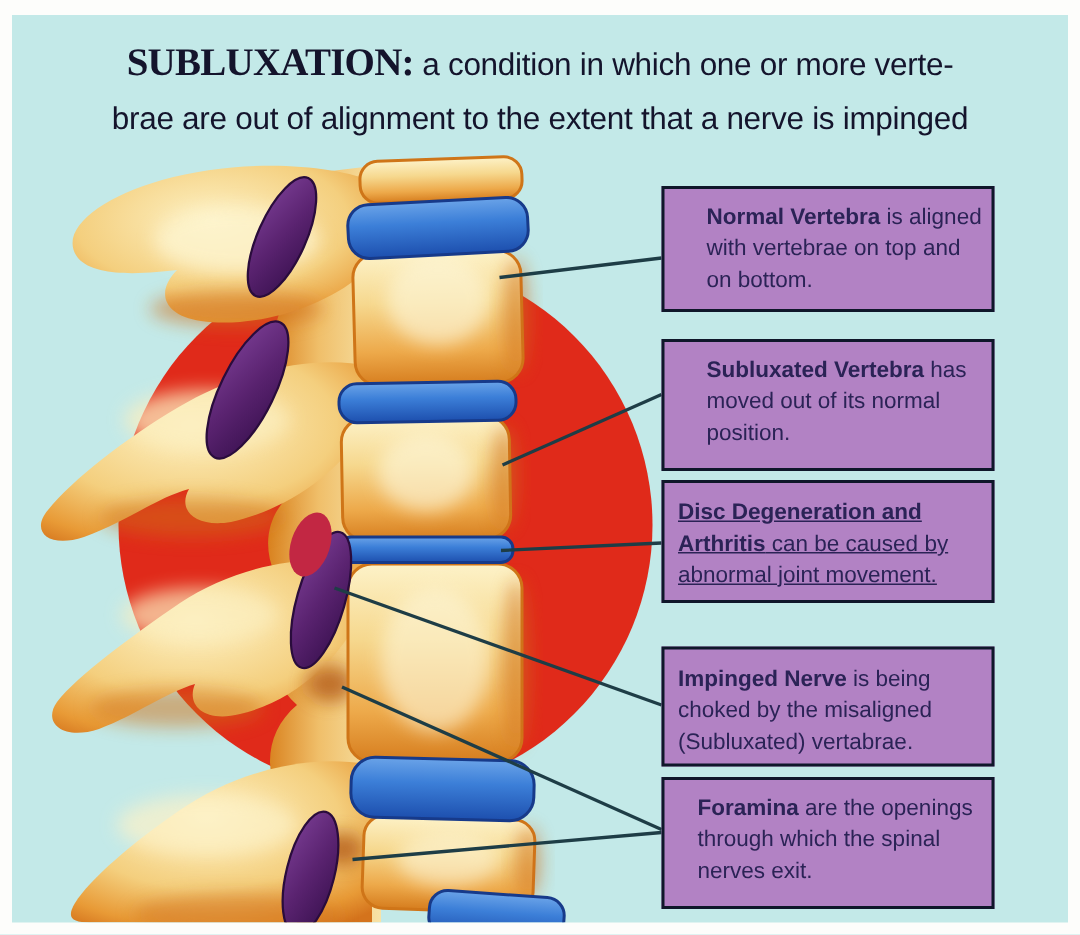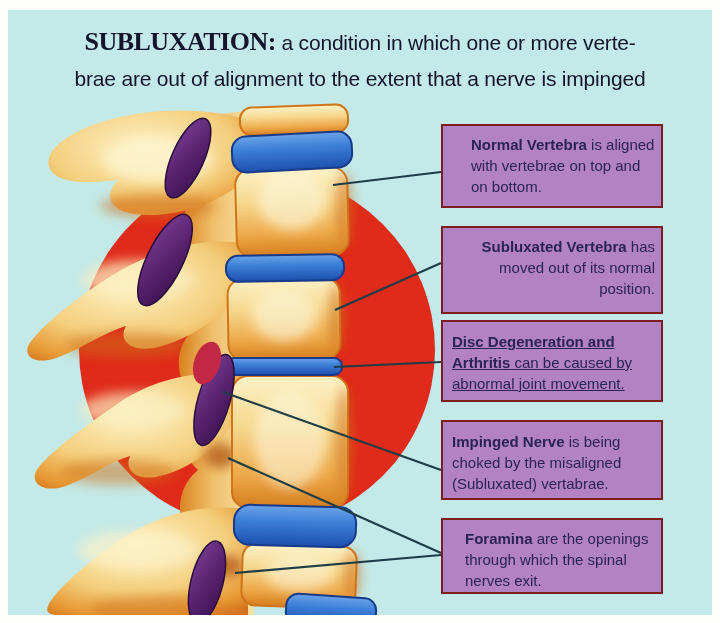--- a/index.html
+++ b/index.html
@@ -28,32 +28,32 @@
     font-size:26px;
     letter-spacing:-0.5px;
   }
   
   svg.art{position:absolute;left:0;top:0;width:704px;height:605px;}
   
   .callout{
     position:absolute;left:433px;width:222px;
     box-sizing:border-box;
     background:#b282c4;
-    border:2px solid #7f1d1d;
+    border:2px solid #0f172a;
     color:#2b2356;
     font-size:15px;line-height:21px;
     padding:8px 6px 4px 28px;
   }
   .callout b{font-weight:bold;}
   .callout.flush{padding-left:9px;padding-top:9px;}
   .c1{top:114px;height:84px;}
-  .c2{top:216px;height:88px;text-align:right;}
+  .c2{top:216px;height:88px;}
   .c3{top:310px;height:82px;text-decoration:underline;}
-  .c4{top:410px;height:80px;}
-  .c5{top:508px;height:76px;padding-left:22px;}
+  .c4{top:421px;height:80px;}
+  .c5{top:508px;height:88px;padding-left:22px;}
 </style>
 </head>
 <body>
 
 <div class="scene">
 
   <div class="headline">
     <span class="lead">SUBLUXATION:</span><span> a condition in which one or more verte-</span><br>
     <span>brae are out of alignment to the extent that a nerve is impinged</span><br>
   </div>

